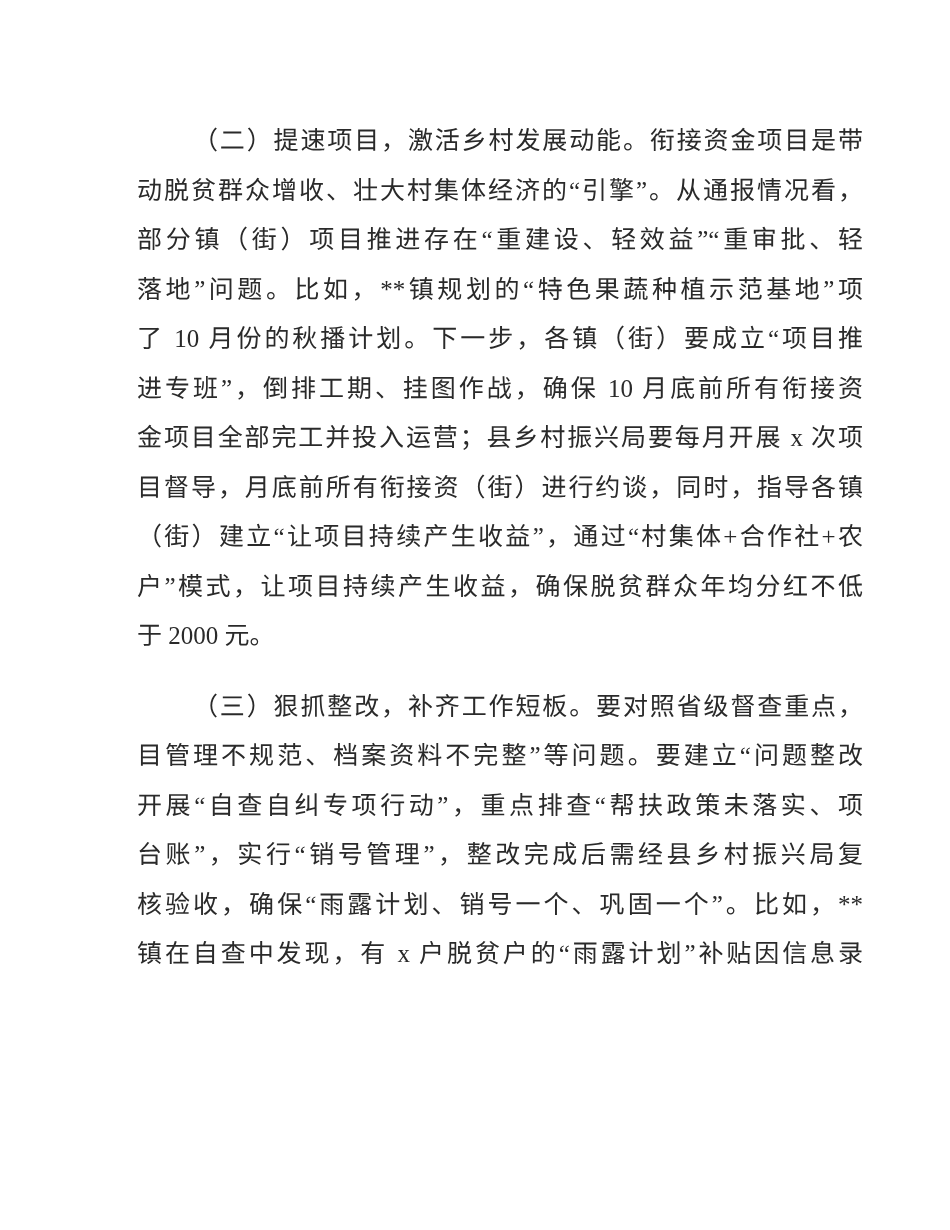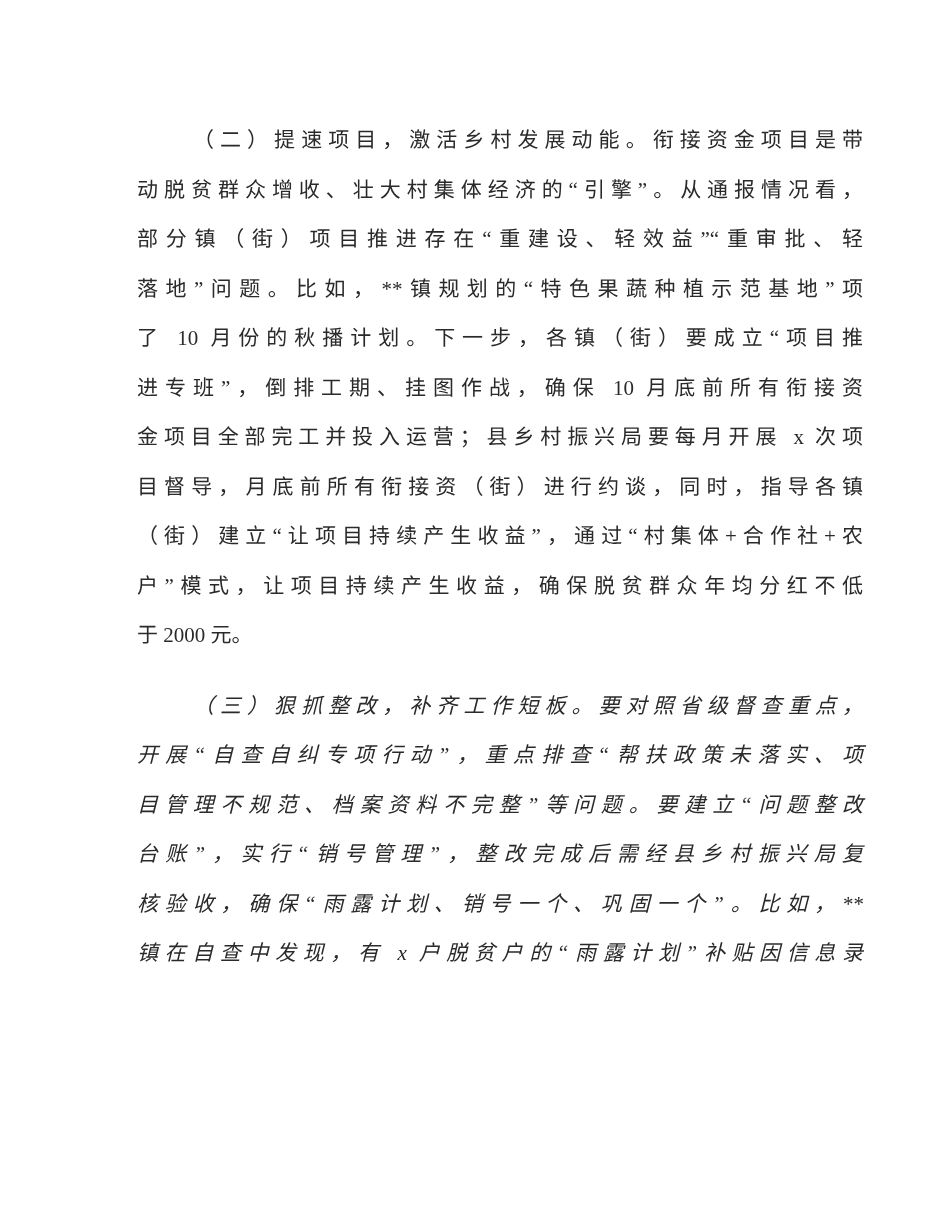--- a/index.html
+++ b/index.html
@@ -10,31 +10,30 @@
     width: 950px;
     height: 1230px;
     background: #ffffff;
     overflow: hidden;
   }
   .doc {
     box-sizing: content-box;
     width: 726px;
     padding: 116px 87px 0 137px;
     font-family: "Liberation Serif", "DejaVu Serif", serif;
-    font-size: 21px;
+    font-size: 25px;
     line-height: 49.5px;
     color: #2a2a2a;
     font-weight: 400;
   }
   .para {
     margin: 0;
   }
   .para + .para {
     margin-top: 21px;
-    font-style: italic;
   }
   .line {
     text-align: justify;
     text-align-last: justify;
     white-space: nowrap;
     height: 49.5px;
   }
   .line.indent {
     text-indent: 56px;
   }
@@ -55,20 +54,20 @@
         <div class="line">了 10 月份的秋播计划。下一步，各镇（街）要成立“项目推</div>
         <div class="line">进专班”，倒排工期、挂图作战，确保 10 月底前所有衔接资</div>
         <div class="line">金项目全部完工并投入运营；县乡村振兴局要每月开展 x 次项</div>
         <div class="line">目督导，月底前所有衔接资（街）进行约谈，同时，指导各镇</div>
         <div class="line">（街）建立“让项目持续产生收益”，通过“村集体+合作社+农</div>
         <div class="line">户”模式，让项目持续产生收益，确保脱贫群众年均分红不低</div>
         <div class="line para-end">于 2000 元。</div>
       </div>
       <div class="para">
         <div class="line indent">（三）狠抓整改，补齐工作短板。要对照省级督查重点，</div>
+        <div class="line">目管理不规范、档案资料不完整”等问题。要建立“问题整改</div>
         <div class="line">开展“自查自纠专项行动”，重点排查“帮扶政策未落实、项</div>
-        <div class="line">目管理不规范、档案资料不完整”等问题。要建立“问题整改</div>
         <div class="line">台账”，实行“销号管理”，整改完成后需经县乡村振兴局复</div>
         <div class="line">核验收，确保“雨露计划、销号一个、巩固一个”。比如，**</div>
         <div class="line">镇在自查中发现，有 x 户脱贫户的“雨露计划”补贴因信息录</div>
       </div>
     </div>
 </div>
 
 </body></html>

